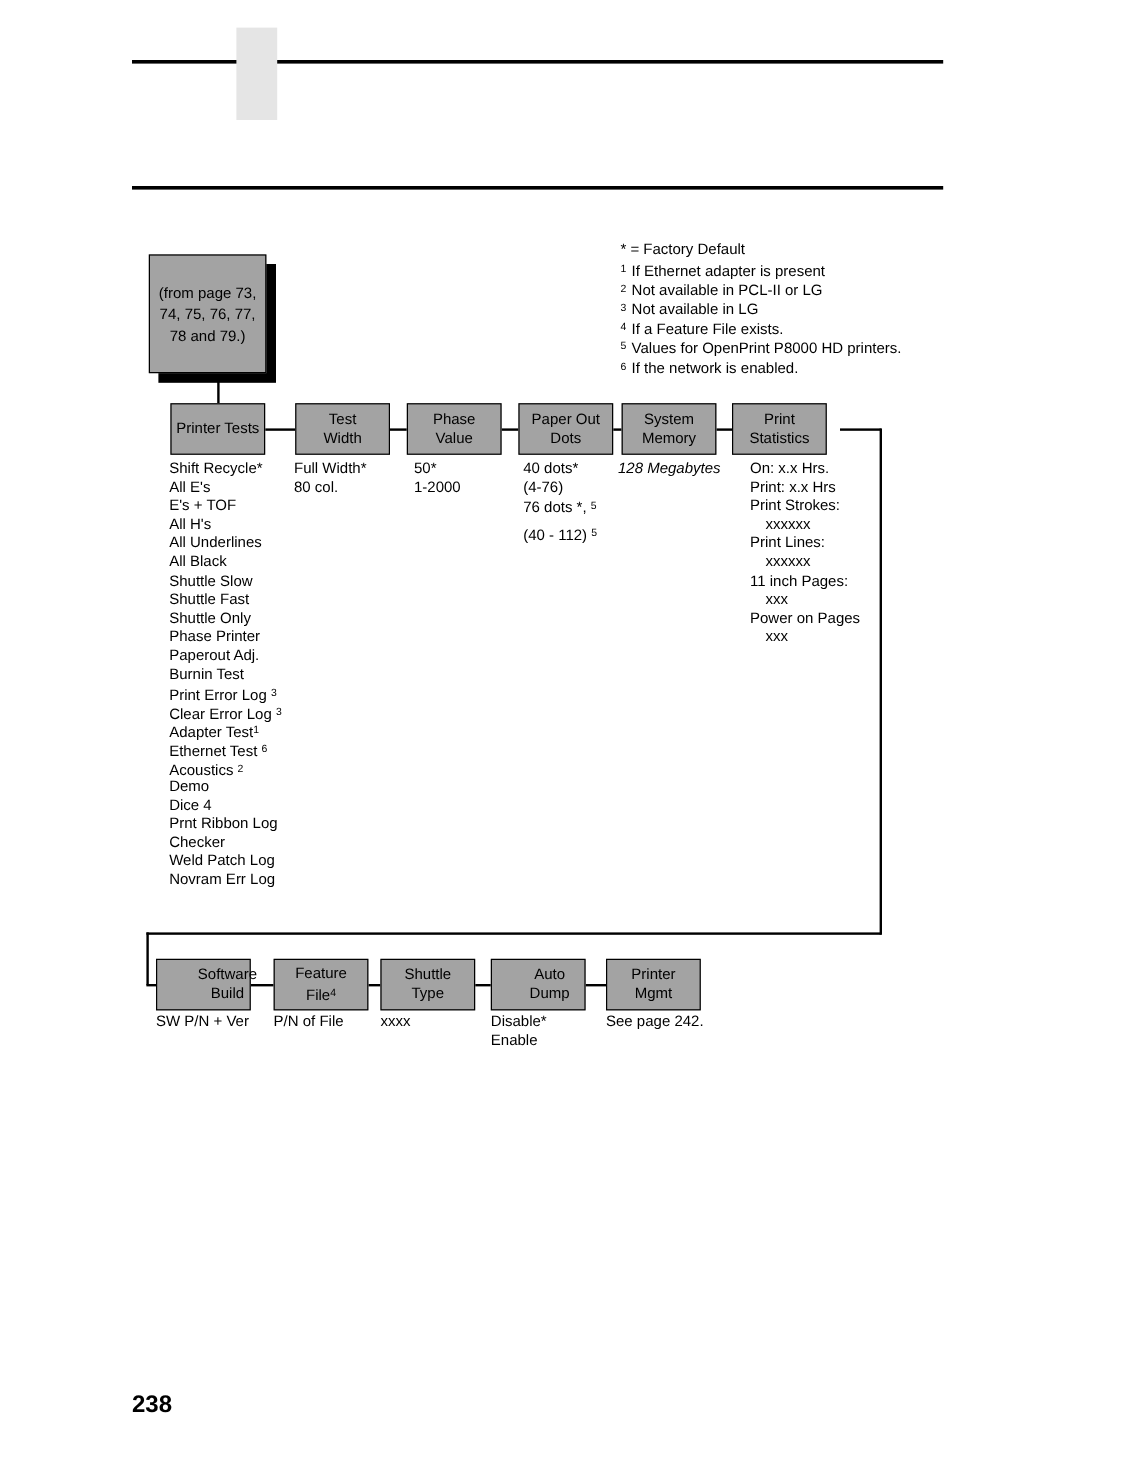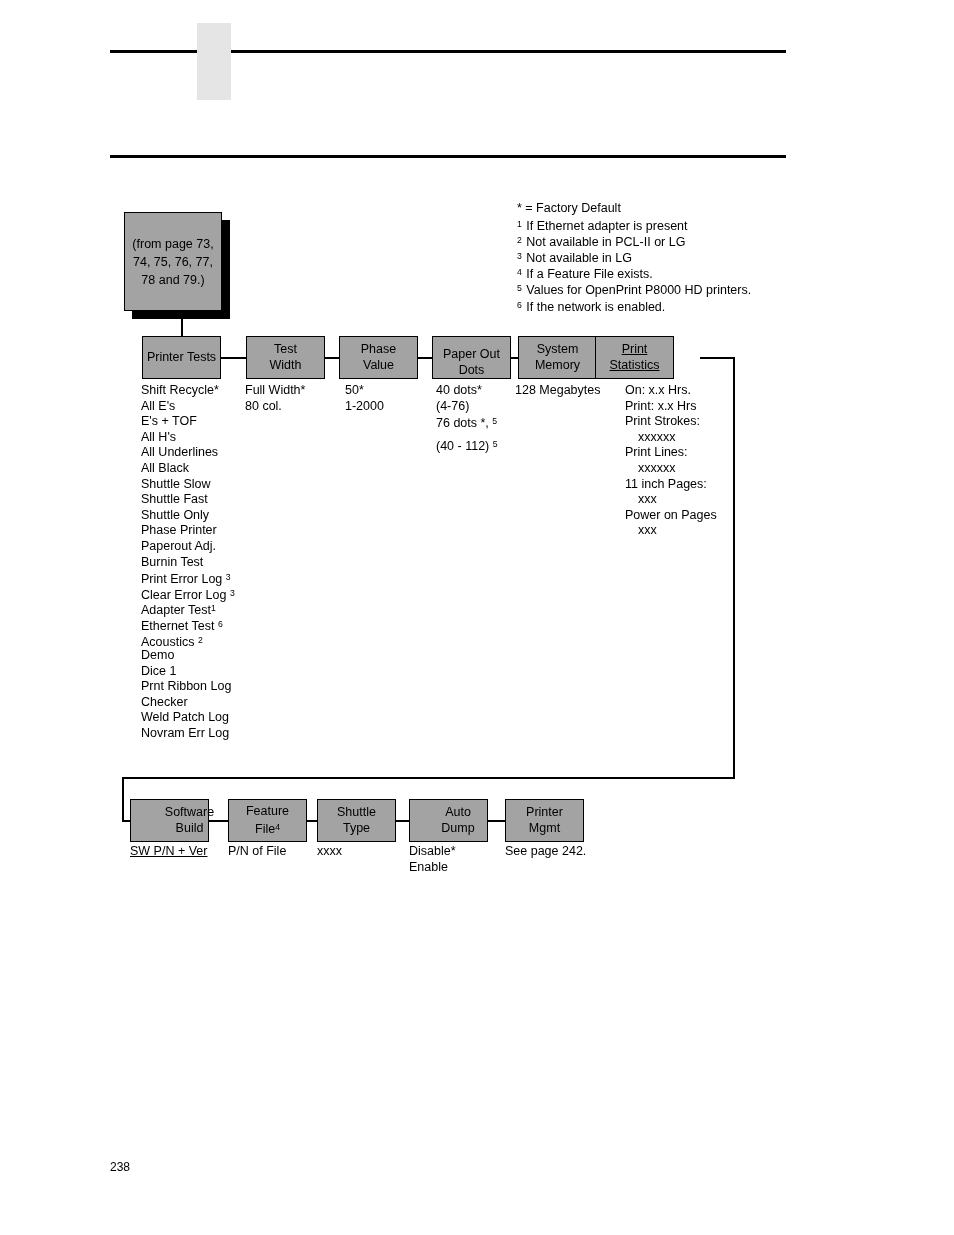--- a/index.html
+++ b/index.html
@@ -31,21 +31,22 @@
     top: 23px;
     width: 34px;
     height: 77px;
     background: #e5e5e5;
   }
 
   #page-number {
     position: absolute;
     left: 110px;
     top: 1160px;
-    font-size: 12px;
+    font-size: 20px;
+    font-weight: bold;
   }
 
   
   #legend {
     position: absolute;
     left: 517px;
     top: 200px;
     font-size: 12.5px;
     line-height: 16.1px;
     white-space: nowrap;
@@ -92,23 +93,23 @@
     width: 98px;
     height: 99px;
     background: #000000;
     z-index: 2;
   }
 
   .row-top { top: 336px; width: 79px; height: 43px; }
   #box-printer-tests { left: 142px; }
   #box-test-width    { left: 246px; }
   #box-phase-value   { left: 339px; }
-  #box-paper-out     { left: 432px; align-items: flex-end; }
+  #box-paper-out     { left: 432px; }
   #box-system-memory { left: 518px; }
-  #box-print-stats   { left: 595px; text-decoration: underline; }
+  #box-print-stats   { left: 610px; }
 
   .row-bot { top: 799px; width: 79px; height: 43px; }
   #box-software-build { left: 130px; padding-left: 40px; }
   #box-feature-file   { left: 228px; }
   #box-shuttle-type   { left: 317px; }
   #box-auto-dump      { left: 409px; padding-left: 19px; }
   #box-printer-mgmt   { left: 505px; }
 
   
   .conn {
@@ -131,24 +132,24 @@
   .optcol .opt.indent { padding-left: 13px; }
   .optcol sup {
     font-size: 8.7px;
     vertical-align: 3px;
   }
 
   #col-printer-tests { left: 141px; top: 383px; }
   #col-test-width    { left: 245px; top: 383px; }
   #col-phase-value   { left: 345px; top: 383px; }
   #col-paper-out     { left: 436px; top: 383px; }
-  #col-system-memory { left: 515px; top: 383px; }
+  #col-system-memory { left: 515px; top: 383px; font-style: italic; }
   #col-print-stats   { left: 625px; top: 383px; }
 
-  #col-software-build { left: 130px; top: 844px; text-decoration: underline; }
+  #col-software-build { left: 130px; top: 844px; }
   #col-feature-file   { left: 228px; top: 844px; }
   #col-shuttle-type   { left: 317px; top: 844px; }
   #col-auto-dump      { left: 409px; top: 844px; }
   #col-printer-mgmt   { left: 505px; top: 844px; }
 </style>
 </head>
 <body>
 
 <div class="rule" id="rule-top"></div>
 <div class="rule" id="rule-bot"></div>
@@ -272,21 +273,21 @@
     <div class="opt">Shuttle Only</div>
     <div class="opt">Phase Printer</div>
     <div class="opt">Paperout Adj.</div>
     <div class="opt">Burnin Test</div>
     <div class="opt">Print Error Log <sup>3</sup></div>
     <div class="opt">Clear Error Log <sup>3</sup></div>
     <div class="opt">Adapter Test<sup>1</sup></div>
     <div class="opt">Ethernet Test <sup>6</sup></div>
     <div class="opt">Acoustics <sup>2</sup></div>
     <div class="opt">Demo</div>
-    <div class="opt">Dice 1</div>
+    <div class="opt">Dice 4</div>
     <div class="opt">Prnt Ribbon Log</div>
     <div class="opt">Checker</div>
     <div class="opt">Weld Patch Log</div>
     <div class="opt">Novram Err Log</div>
   </div>
 <div class="optcol" id="col-test-width">
     <div class="opt">Full Width*</div>
     <div class="opt">80 col.</div>
   </div>
 <div class="optcol" id="col-phase-value">

